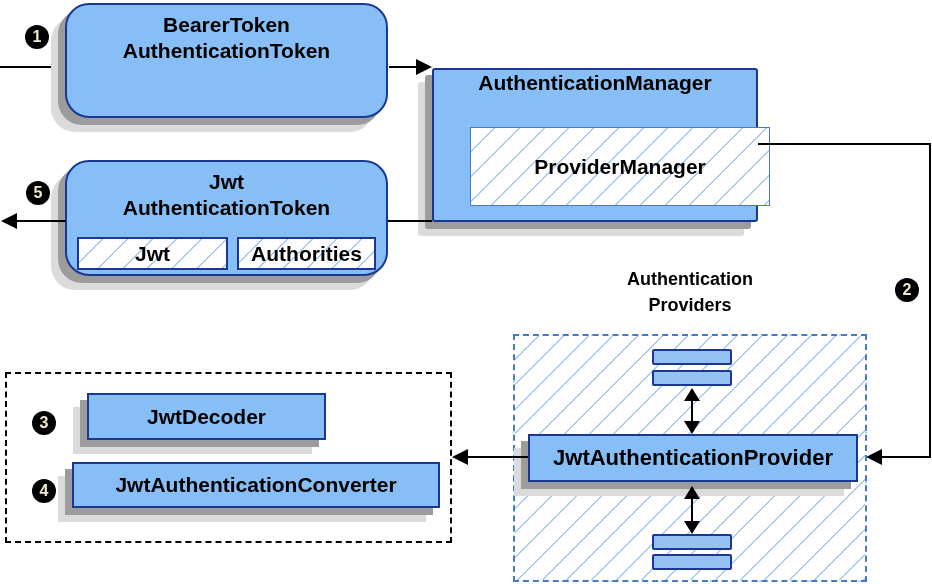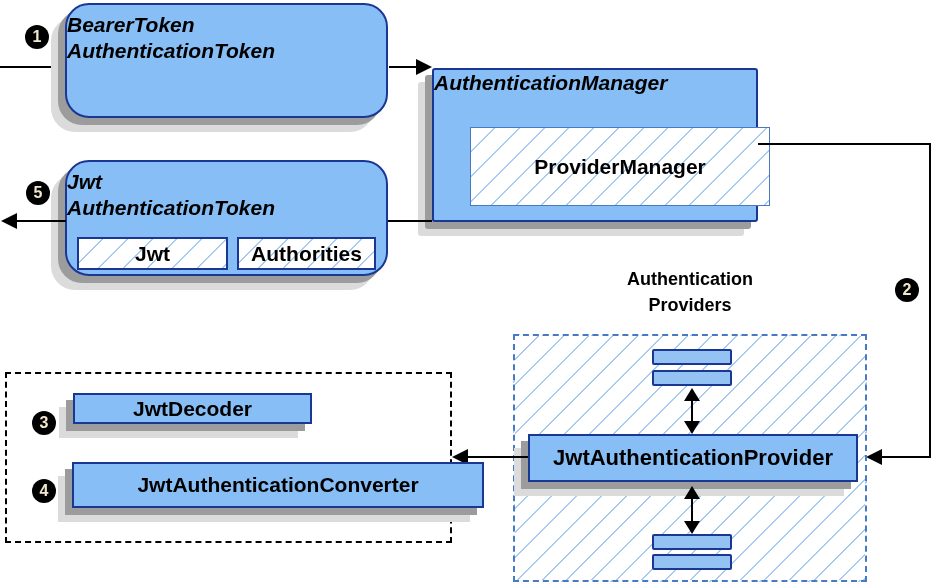--- a/index.html
+++ b/index.html
@@ -8,22 +8,22 @@
     position:relative; width:932px; height:584px; background:#ffffff;
     overflow:hidden; font-family:"Liberation Sans", sans-serif;
   }
   .node {
     position:absolute; background:#87BEF5; border:2px solid #1A3793;
     box-shadow:-7px 7px 0 0 #9C9C9C, -14px 14px 0 0 #DBDBDB;
     color:#000;
   }
   .rounded { border-radius:24px; }
   .node-title {
-    font-weight:bold; font-size:21px; line-height:26px;
-    padding-top:7px; color:#000;font-style:italic;
+    text-align:center; font-weight:bold; font-size:21px; line-height:26px;
+    padding-top:7px; color:#000;
   }
   .hatch {
     background-color:#ffffff;
     background-image:repeating-linear-gradient(135deg, rgba(0,0,0,0) 0px, rgba(0,0,0,0) 16px, #A8CBF2 16px, #A8CBF2 17.5px);
   }
   .chip {
     position:absolute; border:2px solid #1A3793; text-align:center;
     font-weight:bold; font-size:21px; color:#000;
     display:flex; align-items:center; justify-content:center;
   }
@@ -123,23 +123,23 @@
     </div>
     <div class="bar" style="left:137px;top:198px;"></div>
     <div class="bar" style="left:137px;top:218px;"></div>
   </div>
 
   <div class="hline" style="left:468px;top:456px;width:60px;"></div>
   <div class="head-left" style="left:452px;top:449px;"></div>
 
   <div class="dashed-black" style="left:5px;top:372px;width:447px;height:171px;">
     <div class="badge" style="left:25px;top:37px;">3</div>
-    <div class="label-box" style="left:66px;top:19px;width:239px;height:31px;">JwtDecoder</div>
+    <div class="label-box" style="left:80px;top:19px;width:239px;height:47px;">JwtDecoder</div>
     <div class="badge" style="left:25px;top:105px;">4</div>
-    <div class="label-box" style="left:65px;top:88px;width:412px;height:46px;">JwtAuthenticationConverter</div>
+    <div class="label-box" style="left:65px;top:88px;width:368px;height:46px;">JwtAuthenticationConverter</div>
   </div>
 
   <div class="hline" style="left:388px;top:220px;width:44px;"></div>
 
   <div class="node rounded" style="left:65px;top:160px;width:323px;height:116px;">
     <div class="node-title">
       <div>Jwt</div>
       <div>AuthenticationToken</div>
     </div>
     <div class="chip hatch" style="left:10px;top:75px;width:151px;height:33px;">Jwt</div>

